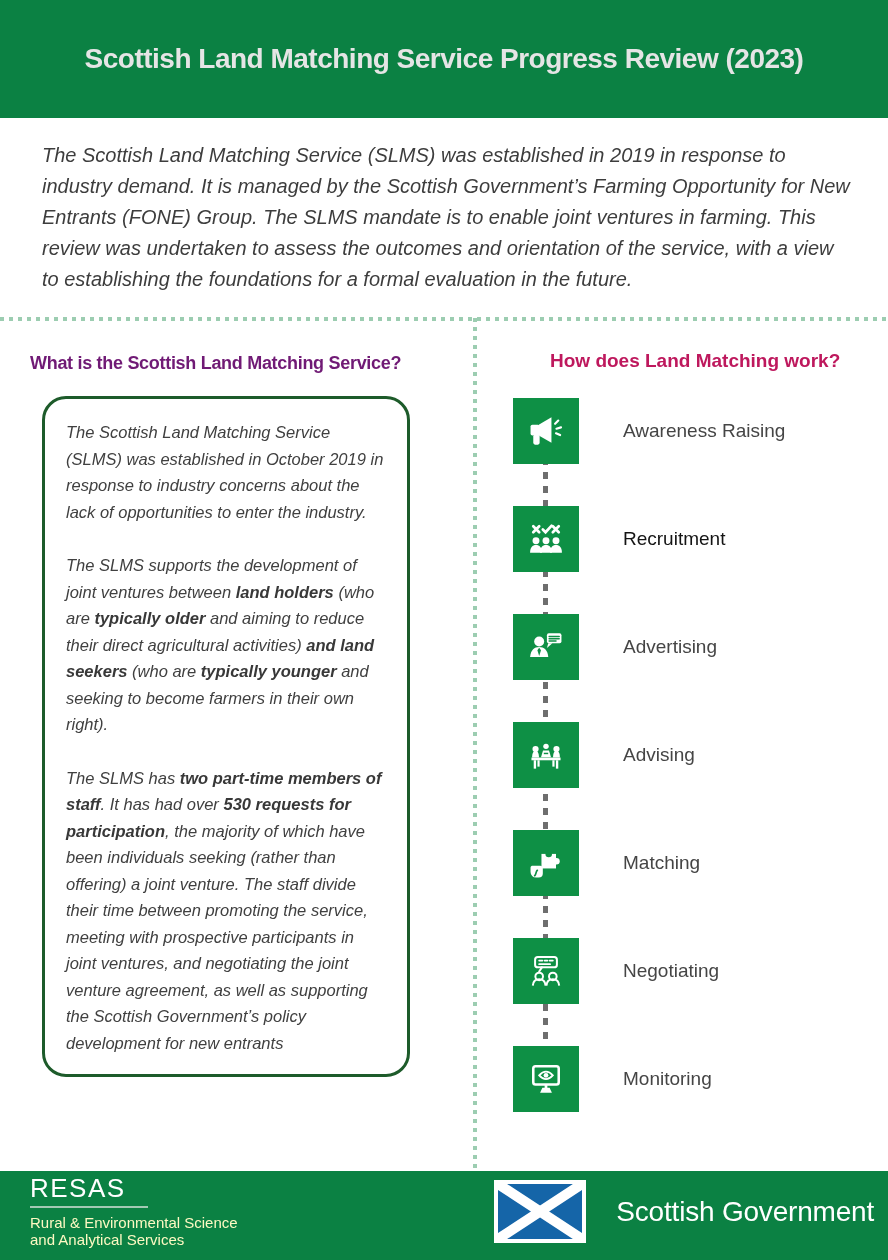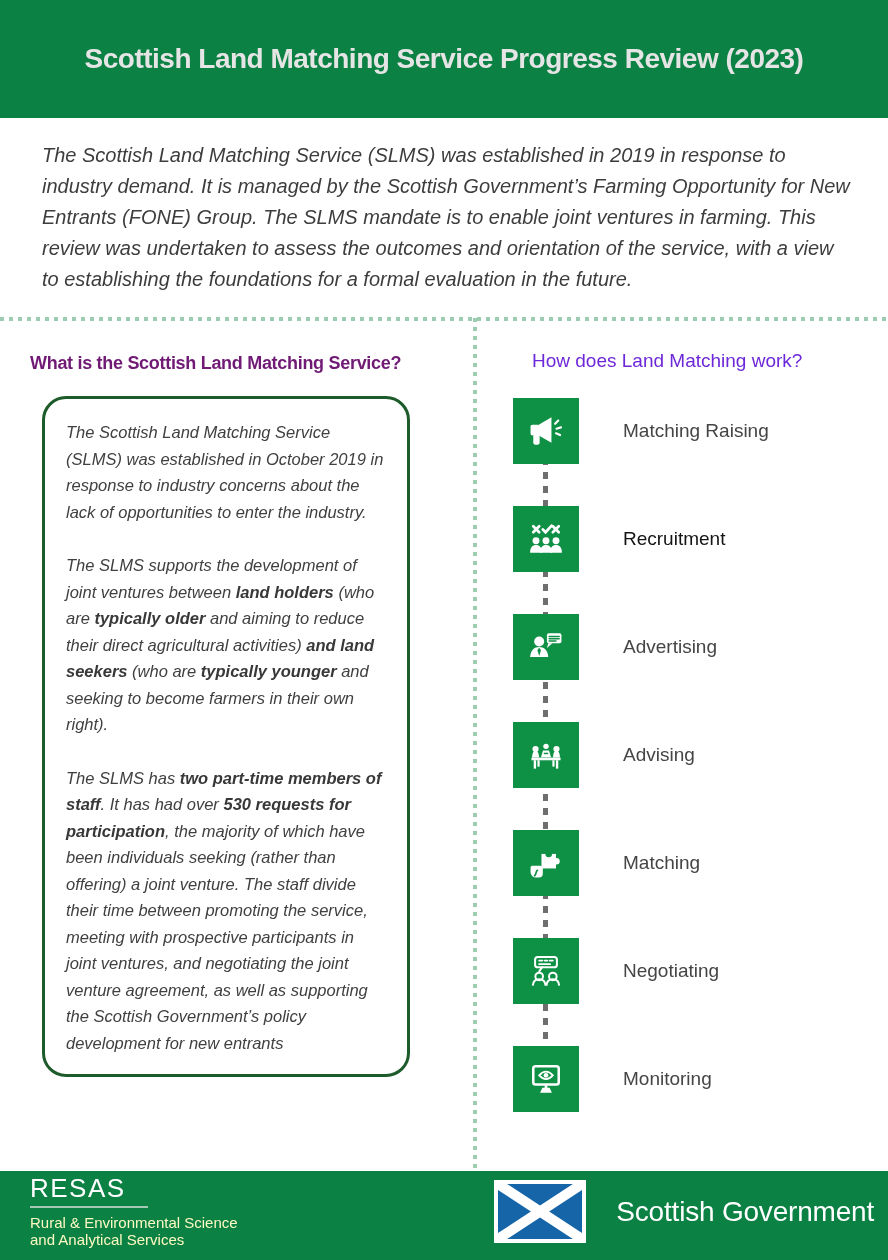--- a/index.html
+++ b/index.html
@@ -40,22 +40,22 @@
     border:3px solid var(--border-green,#1d5b2a);border-radius:24px;
     padding:20px 21px 18px 21px;
   }
   .info-box p{
     margin:0 0 27px 0;font-size:16.5px;line-height:26.5px;color:#404040;font-style:italic;
   }
   .info-box p:last-child{margin-bottom:0;}
   .info-box b{color:#383838;margin-top:29px;}
   
   .right-heading{
-    position:absolute;left:532px;top:350px;
-    font-size:19px;font-weight:normal;color:#6d28d9;white-space:nowrap;
+    position:absolute;left:550px;top:350px;
+    font-size:19px;font-weight:bold;color:#be185d;white-space:nowrap;
   }
   .timeline-line{
     position:absolute;left:543px;top:430px;width:5px;height:652px;z-index:0;
     background:repeating-linear-gradient(180deg,var(--timeline-gray,#6e6e6e) 0 7px,transparent 7px 14px);
   }
   .steps{position:absolute;left:513px;top:398px;z-index:1;}
   .step{display:flex;align-items:center;height:66px;margin-bottom:42px;}
   .icon-box{
     width:66px;height:66px;background:var(--icon-green,#0e9045);
     display:flex;align-items:center;justify-content:center;flex:0 0 66px;
@@ -112,21 +112,21 @@
             <path d="M14 15 L28 7 V35 L14 27 Z"></path>
             <rect x="8" y="26" width="7" height="11" rx="2"></rect>
           </g>
           <g stroke="#fff" stroke-width="2.4" stroke-linecap="round">
             <line x1="32" y1="14" x2="35.5" y2="10.5"></line>
             <line x1="33.5" y1="19.5" x2="38.5" y2="18"></line>
             <line x1="33" y1="24.5" x2="37.5" y2="26.5"></line>
           </g>
         </svg>
       </div>
-      <div class="step-label">Matching Raising</div>
+      <div class="step-label">Awareness Raising</div>
     </div>
 
     <div class="step">
       <div class="icon-box">
         <svg viewBox="0 0 44 44" width="40" height="40">
           <g stroke="#fff" stroke-width="3" stroke-linecap="round" fill="none">
             <path d="M8 8l6.5 6.5M14.5 8L8 14.5"></path>
             <path d="M18.5 11.5l3 3L28 7.5"></path>
             <path d="M29.5 8l6.5 6.5M36 8l-6.5 6.5"></path>
           </g>

